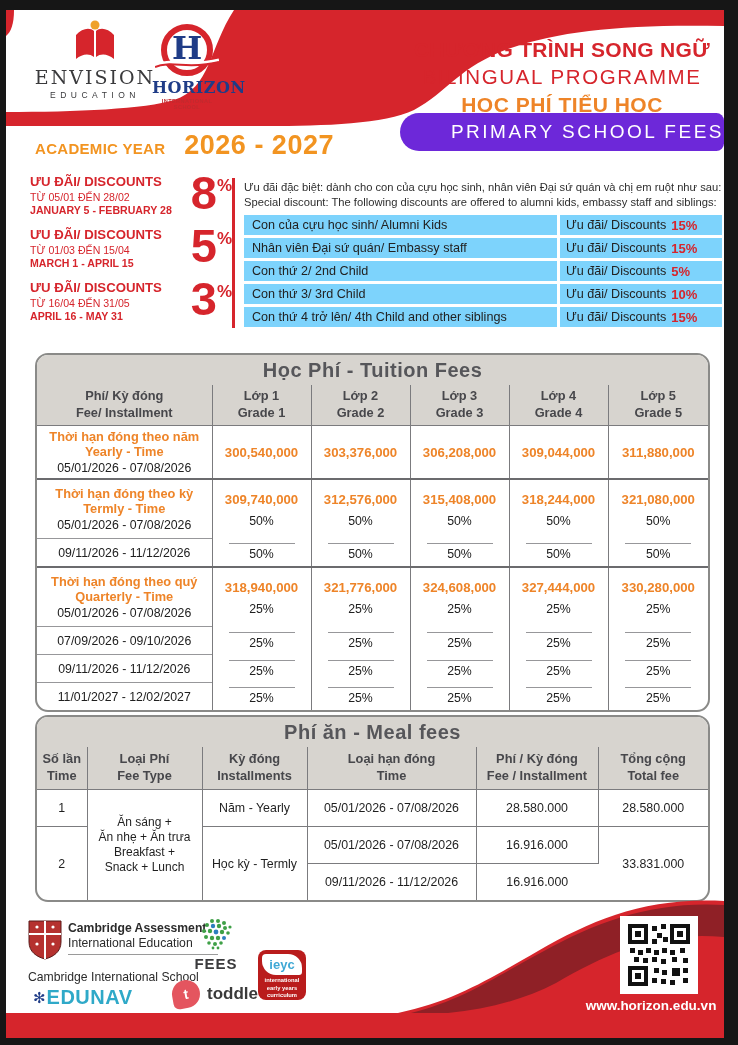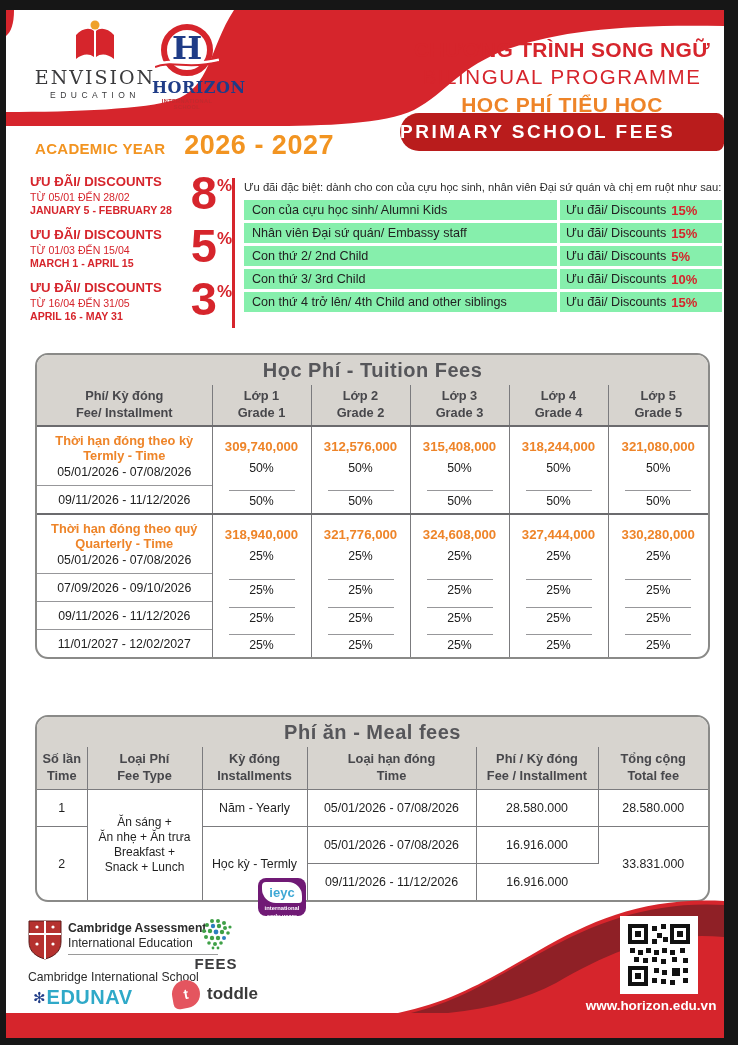--- a/index.html
+++ b/index.html
@@ -17,41 +17,41 @@
   .hz-ring .ring{position:absolute;left:0;top:0;width:52px;height:52px;border:6px solid #d6252c;border-radius:50%;box-sizing:border-box;}
   .hz-letter{position:absolute;left:0;top:5px;width:52px;text-align:center;font-family:"DejaVu Serif",serif;font-weight:bold;font-size:32px;color:#1f3c87;}
   .hz-wave{position:absolute;left:-6px;top:34px;width:64px;height:10px;}
   .hz-name{font-family:"DejaVu Serif",serif;font-weight:bold;font-size:16px;color:#1f3c87;letter-spacing:.5px;margin-top:2px;}
   .hz-sub{font-size:5.6px;font-weight:bold;color:#c22a2e;letter-spacing:.4px;margin-top:1px;}
 
   .hdr-text{position:absolute;left:394px;top:28px;width:324px;text-align:center;}
   .title-vi{font-size:21px;font-weight:800;color:#d6252c;letter-spacing:.3px;}
   .title-en{font-size:20.5px;font-weight:400;color:#d6252c;letter-spacing:1.6px;margin-top:3px;}
   .subtitle-vi{font-size:21px;font-weight:800;color:#ee8428;letter-spacing:.5px;margin-top:4px;}
-  .badge{position:absolute;left:394px;top:103px;width:324px;height:38px;background:#b91c1c;border-radius:20px 8px 8px 20px;color:#fff;font-size:19px;letter-spacing:2.5px;text-align:left;line-height:38px;font-weight:700;}
+  .badge{position:absolute;left:394px;top:103px;width:324px;height:38px;background:#6d28d9;border-radius:20px 8px 8px 20px;color:#fff;font-size:19px;letter-spacing:2.5px;text-align:right;line-height:38px;font-weight:400;}
 
   .acad{position:absolute;left:29px;top:120px;display:flex;align-items:baseline;gap:19px;}
   .acad-label{font-size:15px;font-weight:800;color:#f29421;letter-spacing:.3px;}
   .acad-year{font-size:27px;font-weight:800;color:#f29421;letter-spacing:.5px;}
 
   
   .early{position:absolute;left:24px;top:164px;width:202px;}
   .disc-block{position:relative;height:53px;padding-right:58px;box-sizing:border-box;}
   .disc-label{font-size:13.2px;font-weight:800;color:#d6252c;}
   .disc-vi{font-size:10.6px;font-weight:400;color:#d6252c;margin-top:2px;}
   .disc-en{font-size:10.6px;font-weight:700;color:#d6252c;margin-top:1px;}
   .disc-big{position:absolute;right:0;top:-5px;font-size:47px;line-height:1;font-weight:800;color:#d6252c;}
   .disc-big sup{font-size:17px;vertical-align:18px;font-weight:800;}
   .disc-divider{position:absolute;left:226px;top:168px;width:3px;height:150px;background:#d6252c;}
 
   .special{position:absolute;left:238px;top:170px;width:478px;}
   .sp-intro{font-size:11.2px;color:#2e2e2e;line-height:1.35;}
   .sp-rows{margin-top:5px;}
   .sp-row{display:flex;height:20px;margin-bottom:3px;}
-  .sp-cell{background:#86efac;display:flex;align-items:center;}
+  .sp-cell{background:#7dd3fc;display:flex;align-items:center;}
   .sp-label{flex:1;padding-left:8px;font-size:12.6px;color:#222;}
   .sp-disc{width:150px;margin-left:3px;padding:0 6px;font-size:12.6px;color:#222;}
   .sp-disc b{color:#d6252c;font-weight:800;margin-left:5px;font-size:13px;}
 
   
   .fee-box{position:absolute;left:29px;width:671px;border:2px solid #8a8a88;border-radius:13px;overflow:hidden;background:#fff;}
   .t-box{top:343px;}
   .m-box{top:705px;}
   .ttitle{height:30px;line-height:30px;text-align:center;background:#d7d4cf;color:#56565a;font-size:20px;font-weight:800;letter-spacing:.5px;}
   .fee-box table{border-collapse:collapse;table-layout:fixed;width:671px;font-family:"Liberation Sans",sans-serif;}
@@ -78,21 +78,21 @@
   .ftr-swoosh{position:absolute;left:0;top:885px;width:718px;height:143px;z-index:1;}
   .cambridge{position:absolute;left:22px;top:910px;z-index:2;}
   .cam-row{display:flex;gap:6px;}
   .cam-texts{padding-top:1px;}
   .cam-l1{font-size:12.2px;font-weight:800;color:#2b2b2b;}
   .cam-l2{font-size:12.2px;color:#2b2b2b;margin-top:1px;}
   .cam-hr{width:150px;height:1px;background:#9a9a9a;margin-top:4px;}
   .cam-l3{font-size:12.2px;color:#2b2b2b;margin-top:10px;}
   .wida{position:absolute;left:182px;top:908px;width:56px;text-align:center;z-index:2;}
   .wida-name{font-size:15px;font-weight:800;color:#3a3a3c;letter-spacing:1px;margin-top:1px;}
-  .ieyc{position:absolute;left:252px;top:868px;width:48px;height:38px;background:#701a75;border-radius:8px;z-index:2;}
+  .ieyc{position:absolute;left:252px;top:940px;width:48px;height:50px;background:#b91c1c;border-radius:8px;z-index:2;}
   .ieyc-leaf{position:absolute;left:4px;top:4px;width:40px;height:21px;background:#fff;border-radius:4px 14px 3px 14px;text-align:center;line-height:21px;font-size:13px;font-weight:800;color:#3fa8d5;}
   .ieyc-sub{position:absolute;left:0;top:27px;width:48px;text-align:center;font-size:5.8px;font-weight:700;color:#fff;line-height:1.3;}
   .edunav{position:absolute;left:27px;top:976px;z-index:2;display:flex;align-items:center;}
   .edu-flake{font-size:15px;color:#1f3c87;margin-right:1px;}
   .edu-name{font-size:20px;font-weight:800;color:#2fa9c8;letter-spacing:.5px;}
   .toddle{position:absolute;left:166px;top:970px;z-index:2;display:flex;align-items:center;gap:7px;}
   .tod-mark{width:28px;height:28px;background:#e4555f;border-radius:50% 50% 50% 22%;transform:rotate(-10deg);color:#fff;text-align:center;line-height:28px;font-size:14px;font-weight:700;}
   .tod-name{font-size:17px;color:#3a3a3a;font-weight:600;}
   .qr{position:absolute;left:614px;top:906px;width:78px;height:78px;background:#fff;z-index:2;display:flex;align-items:center;justify-content:center;}
   .website{position:absolute;left:555px;top:988px;width:180px;text-align:center;z-index:2;color:#fff;font-size:13.5px;font-weight:800;}
@@ -160,20 +160,21 @@
         <div class="disc-label">ƯU ĐÃI/ DISCOUNTS</div>
         <div class="disc-vi">TỪ 16/04 ĐẾN 31/05</div>
         <div class="disc-en">APRIL 16 - MAY 31</div>
         <div class="disc-big"><span>3</span><sup>%</sup></div>
       </div>
     </div>
     <div class="disc-divider"></div>
 
     <div class="special">
       <div class="sp-intro">Ưu đãi đặc biệt: dành cho con của cựu học sinh, nhân viên Đại sứ quán và chị em ruột như sau:</div>
+      <div class="sp-intro">Special discount: The following discounts are offered to alumni kids, embassy staff and siblings:</div>
       <div class="sp-rows">
         <div class="sp-row">
           <div class="sp-cell sp-label">Con của cựu học sinh/ Alumni Kids</div>
           <div class="sp-cell sp-disc">
               <span>Ưu đãi/ Discounts</span>
               <b>15%</b>
             </div>
         </div>
         <div class="sp-row">
           <div class="sp-cell sp-label">Nhân viên Đại sứ quán/ Embassy staff</div>
@@ -236,20 +237,32 @@
                 <div>Grade 3</div>
               </th>
           <th>
                 <div>Lớp 4</div>
                 <div>Grade 4</div>
               </th>
           <th>
                 <div>Lớp 5</div>
                 <div>Grade 5</div>
               </th>
+        </tr>
+        <tr>
+          <td class="lbl">
+            <div class="ol">Thời hạn đóng theo năm</div>
+            <div class="ol">Yearly - Time</div>
+            <div class="dt">05/01/2026 - 07/08/2026</div>
+          </td>
+          <td class="amt">300,540,000</td>
+          <td class="amt">303,376,000</td>
+          <td class="amt">306,208,000</td>
+          <td class="amt">309,044,000</td>
+          <td class="amt">311,880,000</td>
         </tr>
         <tr class="r-main">
           <td class="lbl">
             <div class="ol">Thời hạn đóng theo kỳ</div>
             <div class="ol">Termly - Time</div>
             <div class="dt">05/01/2026 - 07/08/2026</div>
           </td>
           <td>
                 <div class="amt2">309,740,000</div>
                 <div class="pv">50%</div>

